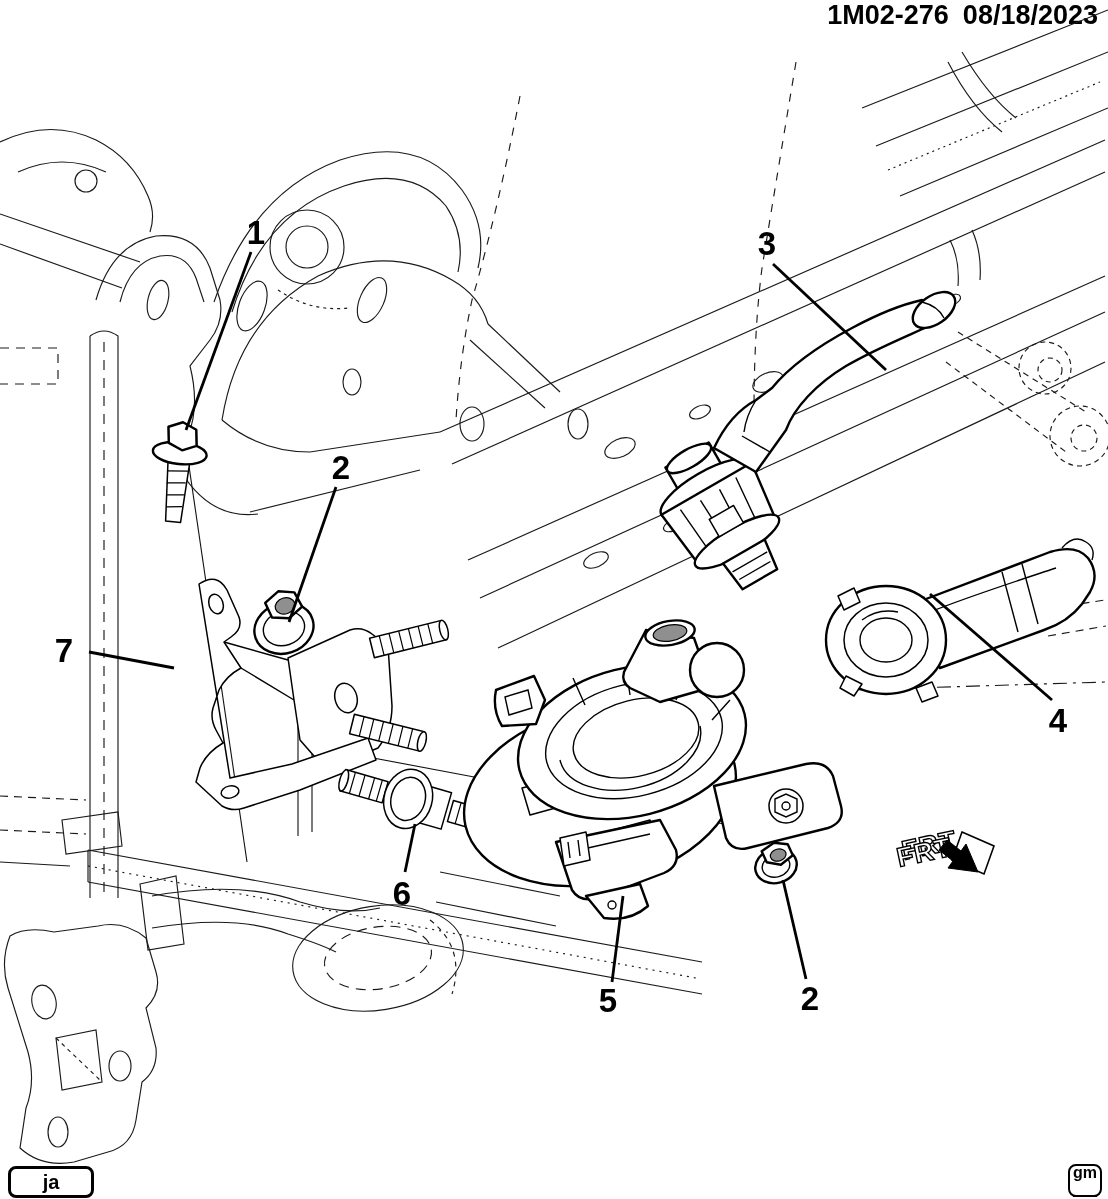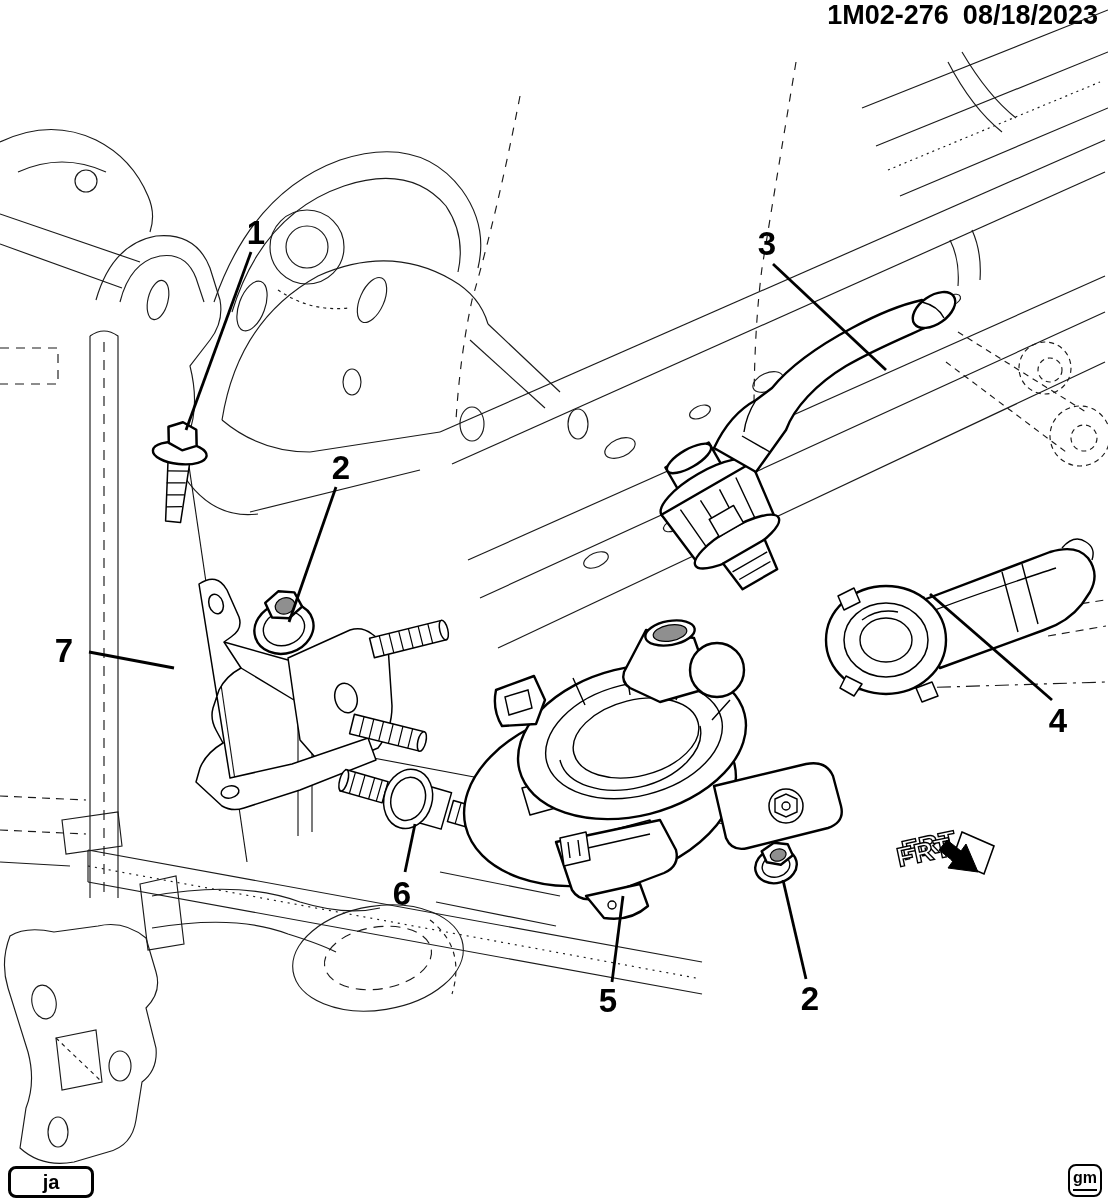--- a/index.html
+++ b/index.html
@@ -8,21 +8,21 @@
   .header{position:absolute;top:0px;right:10px;font-size:27px;font-weight:bold;
           letter-spacing:0px;white-space:nowrap;margin-left:17px;}
   .header .date{margin-left:14px;}
   svg{position:absolute;left:0;top:0;}
   .callout{position:absolute;transform:translate(-50%,-50%);font-size:33px;font-weight:bold;
            line-height:1;}
   .corner-box{position:absolute;border:3px solid #000;border-radius:8px;display:flex;
               align-items:center;justify-content:center;font-weight:bold;background:#fff;}
   .box-ja{left:8px;top:1166px;width:80px;height:26px;font-size:20px;}
   .box-gm{left:1068px;top:1164px;width:30px;height:29px;font-size:16px;border-width:2.5px;}
-  .box-gm span{border-bottom:2px solid #000;line-height:1;padding-bottom:3px;}
+  .box-gm span{border-bottom:2px solid #000;line-height:1;padding-bottom:14px;}
   
   .bg{fill:none;stroke:#1a1a1a;stroke-width:1.15px;}
   .part{fill:#fff;stroke:#000;stroke-width:2.4px;stroke-linejoin:round;}
   .pthin{fill:#fff;stroke:#000;stroke-width:1.5px;stroke-linejoin:round;}
   .thin{fill:none;stroke:#000;stroke-width:1.4px;}
   .thread{fill:none;stroke:#000;stroke-width:1.2px;}
   .dark{fill:#8f8f8f;stroke:#000;stroke-width:1.2px;}
   .leader{fill:none;stroke:#000;stroke-width:2.8px;}
   .axis{fill:none;stroke:#111;stroke-width:1.1px;}
   .frt-txt{font-family:"Liberation Sans",sans-serif;font-size:27px;font-weight:bold;

